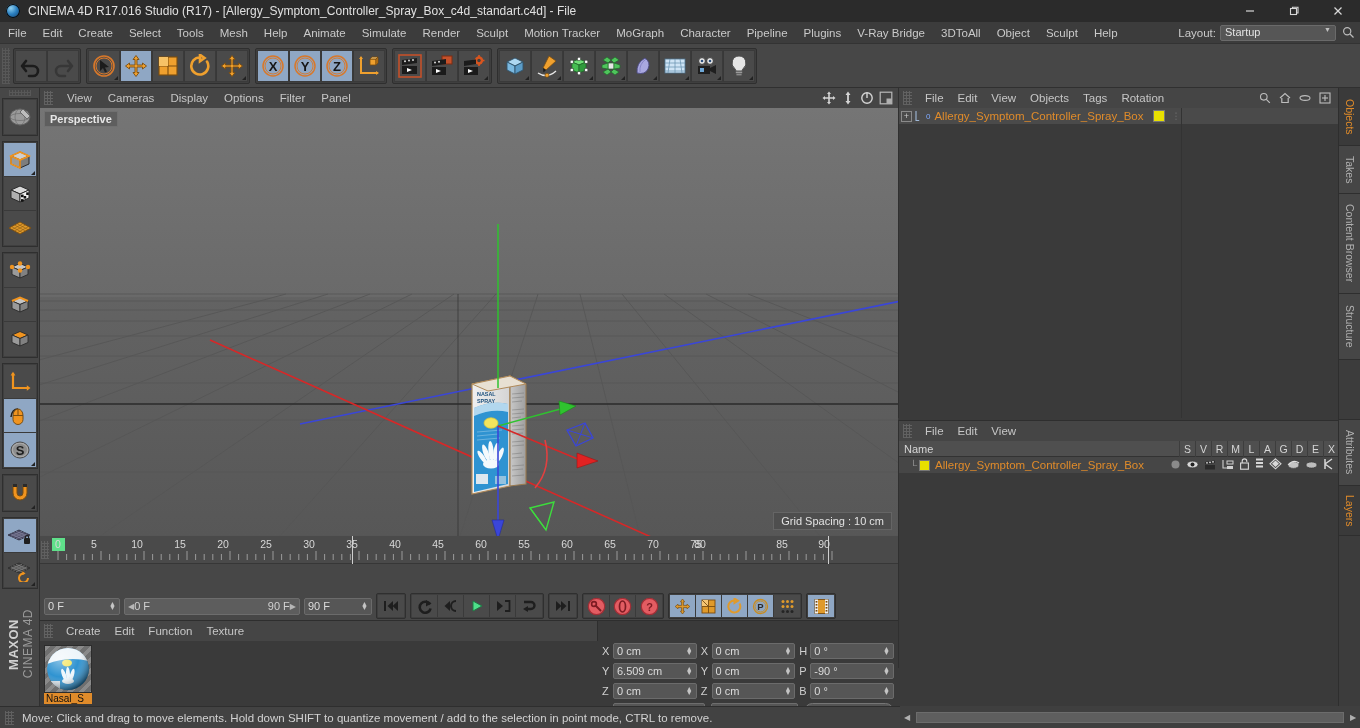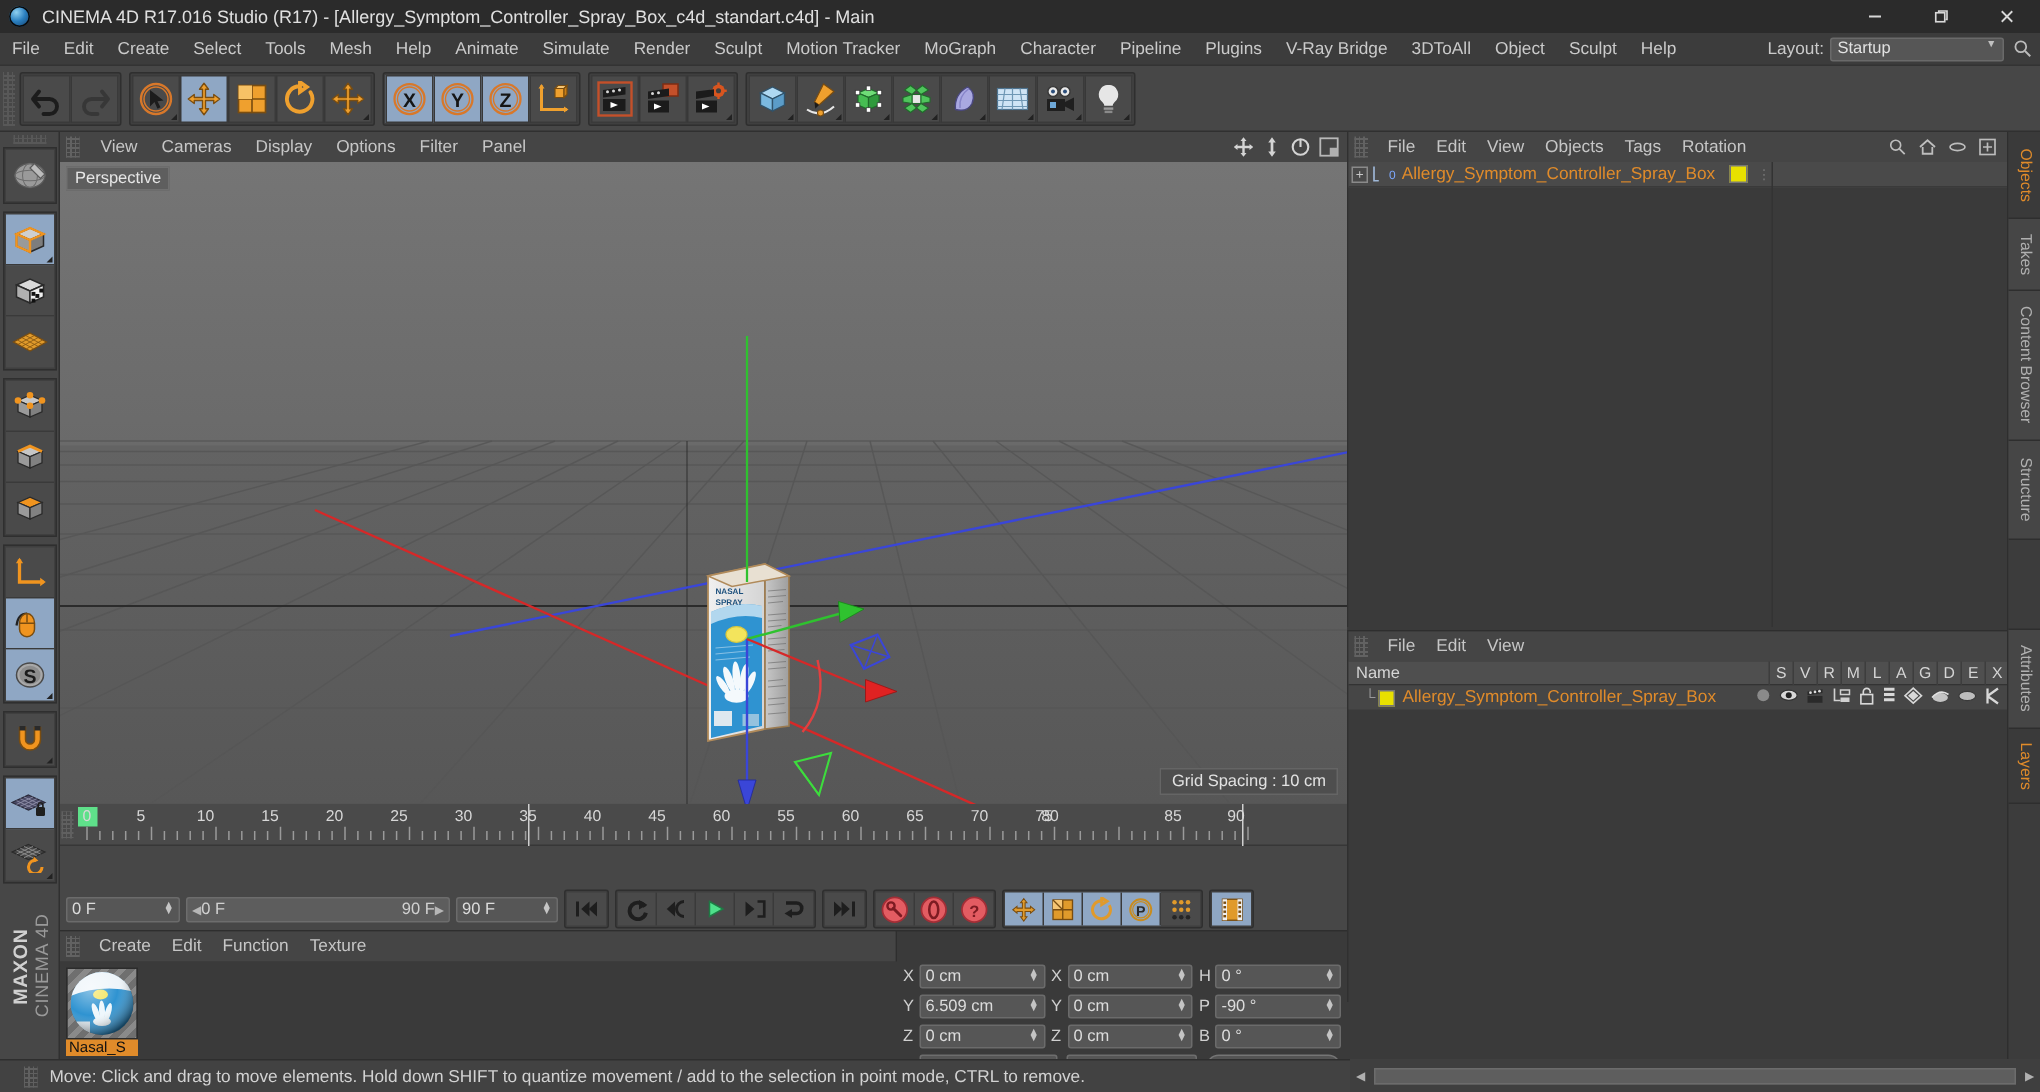--- a/index.html
+++ b/index.html
@@ -71,21 +71,21 @@
   .vp-menubar{height:20px;background:#454545;display:flex;align-items:center;padding-left:4px;}
   .vgrip{width:9px;height:14px;background:
     repeating-linear-gradient(0deg,#7a7a7a 0 1px,transparent 1px 3px),
     repeating-linear-gradient(90deg,#7a7a7a 0 1px,transparent 1px 3px);opacity:.55;margin-right:6px;}
   .vp-menu{padding:0 8px;color:#c6c6c6;font-size:11.5px;line-height:20px;}
   .vp-nav{margin-left:auto;display:flex;align-items:center;gap:3px;padding-right:4px;}
   .navico{width:16px;height:16px;display:flex;align-items:center;justify-content:center;}
   .viewport{position:absolute;left:0;top:20px;width:858px;height:428px;overflow:hidden;
     background:linear-gradient(180deg,#6f6f6f 0%,#676767 33%,#616161 34%,#5a5a5a 100%);}
   .persp-label{position:absolute;left:4px;top:3px;background:#5e5e5e;color:#e6e6e6;font-size:11px;
-    padding:1px 5px;border:1px solid #707070;z-index:6;}
+    padding:1px 5px;border:1px solid #707070;z-index:6;font-weight:bold;}
   .grid-label{position:absolute;right:6px;bottom:6px;background:#4e4e4e;color:#e2e2e2;font-size:11px;
     padding:2px 7px;border:1px solid #656565;z-index:6;}
 
   
   .rightcol{position:absolute;left:898px;top:-38px;width:462px;height:656px;}
   .panel-head{height:20px;background:#454545;display:flex;align-items:center;padding-left:4px;}
   .pgrip{width:9px;height:14px;background:
     repeating-linear-gradient(0deg,#7a7a7a 0 1px,transparent 1px 3px),
     repeating-linear-gradient(90deg,#7a7a7a 0 1px,transparent 1px 3px);opacity:.55;margin-right:6px;}
   .p-menu{padding:0 7px;color:#c6c6c6;font-size:11.5px;line-height:20px;}
@@ -165,38 +165,38 @@
   .clab{width:11px;color:#cfcfcf;font-size:11px;text-align:left;}
   .cfield{height:16px;background:#565656;border:1px solid #6b6b6b;border-radius:2px;display:flex;align-items:center;
     padding:0 3px;color:#dcdcdc;font-size:11px;}
   .cselect{height:17px;background:#565656;border:1px solid #6d6d6d;border-radius:2px;display:flex;align-items:center;
     justify-content:center;color:#e0e0e0;font-size:11px;position:relative;gap:5px;}
   .cselect .caret{font-size:7px;}
   .capply{height:17px;background:#545454;border:1px solid #757575;border-radius:9px;display:flex;align-items:center;
     justify-content:center;color:#e2e2e2;font-size:11px;}
 
   
-  .statusbar{position:absolute;left:0;top:706px;width:1360px;height:22px;background:#424242;display:flex;align-items:center;padding-left:16px;border-top:1px solid #2e2e2e;}
+  .statusbar{position:absolute;left:0;top:706px;width:1360px;height:22px;background:#424242;display:flex;align-items:center;padding-left:5px;border-top:1px solid #2e2e2e;}
   .sgrip{width:9px;height:14px;background:
     repeating-linear-gradient(0deg,#7a7a7a 0 1px,transparent 1px 3px),
     repeating-linear-gradient(90deg,#7a7a7a 0 1px,transparent 1px 3px);opacity:.55;margin-right:8px;}
   .status-text{color:#d2d2d2;font-size:11.5px;white-space:nowrap;}
   .sb-scroll{position:absolute;right:0;top:706px;width:460px;height:22px;background:#3f3f3f;display:flex;align-items:center;}
   .sb-arrow{width:14px;height:14px;display:flex;align-items:center;justify-content:center;color:#b0b0b0;font-size:8px;}
   .sb-track{flex:1;height:11px;background:#333;margin:0 2px;}
   .sb-thumb{height:11px;background:#5e5e5e;border:1px solid #6c6c6c;width:100%;}
 </style>
 </head>
 <body>
 
 <div class="app">
 
   <div class="titlebar">
     <div class="tb-logo"></div>
-    <div class="tb-title">CINEMA 4D R17.016 Studio (R17) - [Allergy_Symptom_Controller_Spray_Box_c4d_standart.c4d] - Main</div>
+    <div class="tb-title">CINEMA 4D R17.016 Studio (R17) - [Allergy_Symptom_Controller_Spray_Box_c4d_standart.c4d] - File</div>
     <div class="tb-spacer"></div>
     <div class="winbtn">
       <svg width="12" height="12" viewBox="0 0 12 12">
           <line x1="2" y1="6" x2="10" y2="6" stroke="#d8d8d8" stroke-width="1.2"></line>
         </svg>
     </div>
     <div class="winbtn">
       <svg width="12" height="12" viewBox="0 0 12 12">
           <rect x="2.5" y="3.5" width="6" height="6" fill="none" stroke="#d8d8d8" stroke-width="1.1"></rect>
           <path d="M4.5 3.2 V2.3 H10 V8 H9" fill="none" stroke="#d8d8d8" stroke-width="1.1"></path>

